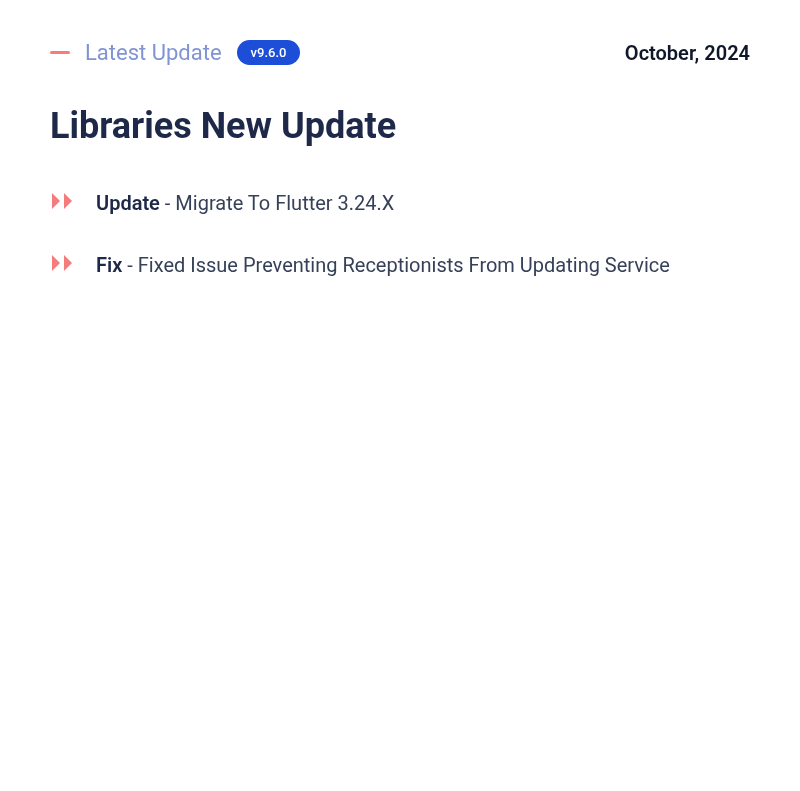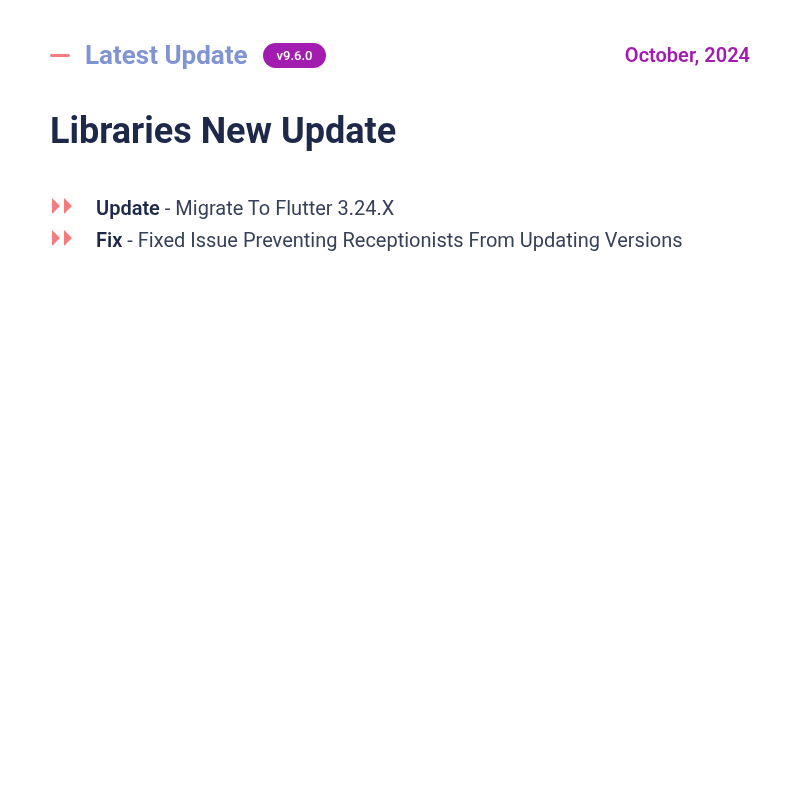--- a/index.html
+++ b/index.html
@@ -26,45 +26,46 @@
       gap: 15px;
     }
     .dash {
       width: 20px;
       height: 3px;
       background: #F47C7C;
       border-radius: 2px;
     }
     .section-label {
       color: #8094D4;
-      font-size: 26px;
-      font-weight: 700;
+      font-size: 22px;
+      font-weight: 400;
     }
     .version-badge {
-      background: #a21caf;
+      background: #1d4ed8;
       color: #ffffff;
       font-size: 13px;
       font-weight: 500;
       padding: 5px 14px;
       border-radius: 14px;
     }
     .date {
-      color: #a21caf;
+      color: #0f172a;
       font-size: 20px;
       font-weight: 600;
     }
     .title {
       color: #1E2949;
       font-size: 36px;
       font-weight: 700;
       margin-bottom: 40px;
     }
     .items-list {
       display: flex;
       flex-direction: column;
+      gap: 30px;
     }
     .item {
       display: flex;
       align-items: flex-start;
       gap: 18px;
     }
     .chevrons-icon {
       flex-shrink: 0;
       display: flex;
       align-items: center;
@@ -111,15 +112,15 @@
       </span>
       <div class="item-text"><span class="prefix">Update</span> - <span>Migrate To Flutter 3.24.X</span></div>
     </div>
     <div class="item">
       <span class="chevrons-icon">
         <svg viewBox="0 0 28 20" fill="none" xmlns="http://www.w3.org/2000/svg">
   <path d="M2 2 L10 10 L2 18 Z" fill="#F47C7C"></path>
   <path d="M14 2 L22 10 L14 18 Z" fill="#F47C7C"></path>
 </svg>
       </span>
-      <div class="item-text"><span class="prefix">Fix</span> - <span>Fixed Issue Preventing Receptionists From Updating Versions</span></div>
+      <div class="item-text"><span class="prefix">Fix</span> - <span>Fixed Issue Preventing Receptionists From Updating Service</span></div>
     </div>
   </div>
 
 </body></html>

